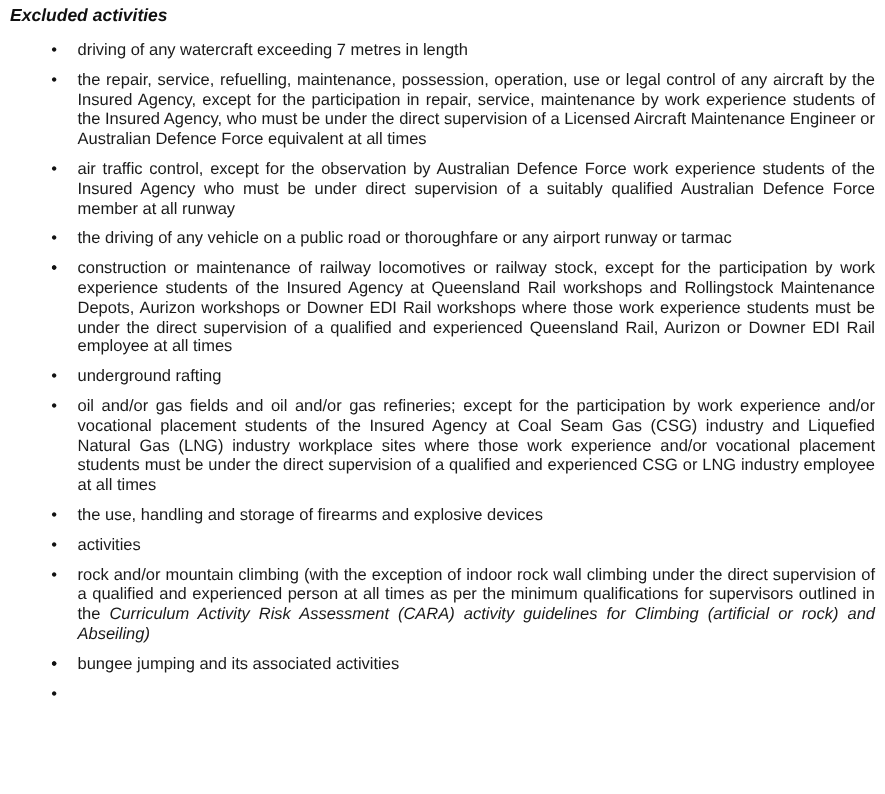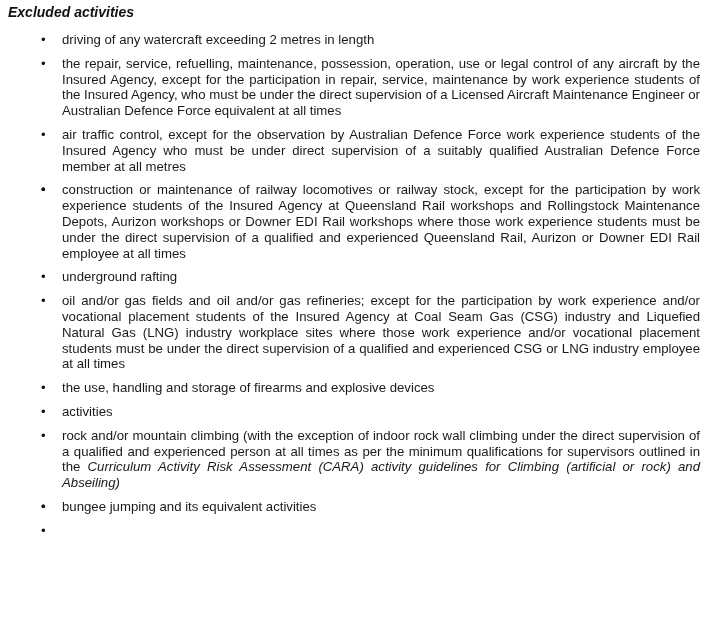--- a/index.html
+++ b/index.html
@@ -52,32 +52,33 @@
 </head>
 <body>
 
 <div class="doc">
 
   <div class="doc-title">Excluded activities</div>
 
   <ul class="excluded-list">
     <li>
       <span class="bullet">•</span>
-      <span>driving of any watercraft exceeding 2 metres in length</span>
+      <span>driving of any watercraft exceeding 7 metres in length</span>
     </li>
     <li>
       <span class="bullet">•</span>
       <span>the repair, service, refuelling, maintenance, possession, operation, use or legal control of any aircraft by the Insured Agency, except for the participation in repair, service, maintenance by work experience students of the Insured Agency, who must be under the direct supervision of a Licensed Aircraft Maintenance Engineer or Australian Defence Force equivalent at all times</span>
     </li>
     <li>
       <span class="bullet">•</span>
-      <span>air traffic control, except for the observation by Australian Defence Force work experience students of the Insured Agency who must be under direct supervision of a suitably qualified Australian Defence Force member at all metres</span>
+      <span>air traffic control, except for the observation by Australian Defence Force work experience students of the Insured Agency who must be under direct supervision of a suitably qualified Australian Defence Force member at all runway</span>
     </li>
     <li>
       <span class="bullet">•</span>
+      <span>the driving of any vehicle on a public road or thoroughfare or any airport runway or tarmac</span>
     </li>
     <li>
       <span class="bullet">•</span>
     </li>
     <li>
       <span class="bullet">•</span>
       <span>construction or maintenance of railway locomotives or railway stock, except for the participation by work experience students of the Insured Agency at Queensland Rail workshops and Rollingstock Maintenance Depots, Aurizon workshops or Downer EDI Rail workshops where those work experience students must be under the direct supervision of a qualified and experienced Queensland Rail, Aurizon or Downer EDI Rail employee at all times</span>
     </li>
     <li>
       <span class="bullet">•</span>
@@ -97,20 +98,20 @@
     </li>
     <li>
       <span class="bullet">•</span>
       <span>rock and/or mountain climbing (with the exception of indoor rock wall climbing under the direct supervision of a qualified and experienced person at all times as per the minimum qualifications for supervisors outlined in the </span><span class="item-italic">Curriculum Activity Risk Assessment (CARA) activity guidelines for Climbing (artificial or rock) and Abseiling)</span>
     </li>
     <li>
       <span class="bullet">•</span>
     </li>
     <li>
       <span class="bullet">•</span>
-      <span>bungee jumping and its equivalent activities</span>
+      <span>bungee jumping and its associated activities</span>
     </li>
     <li>
       <span class="bullet">•</span>
     </li>
   </ul>
 
 </div>
 
 </body></html>

